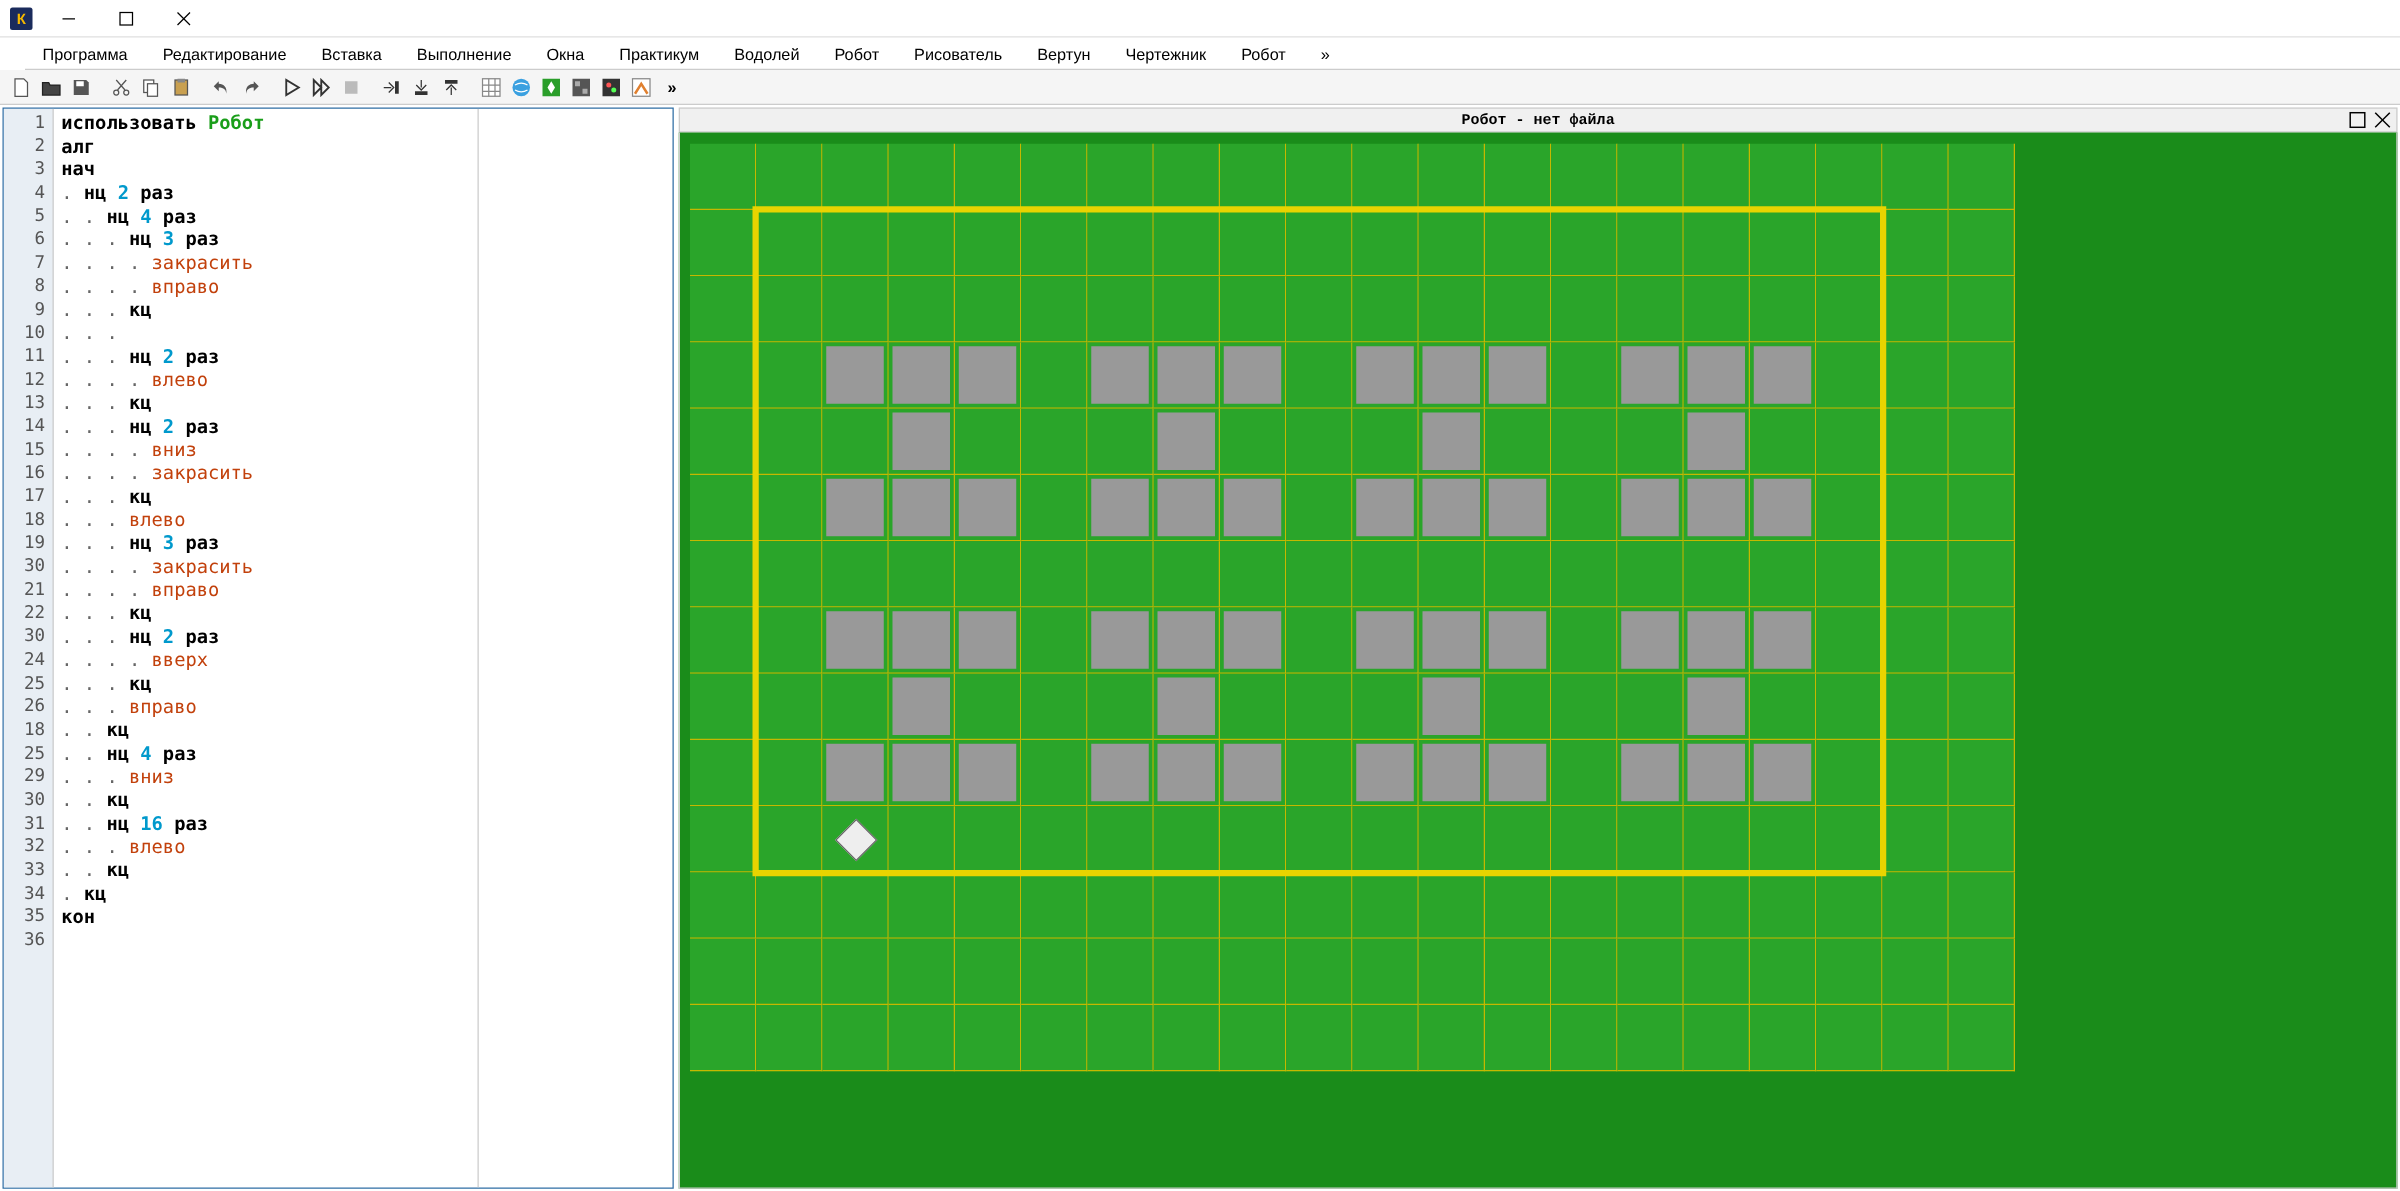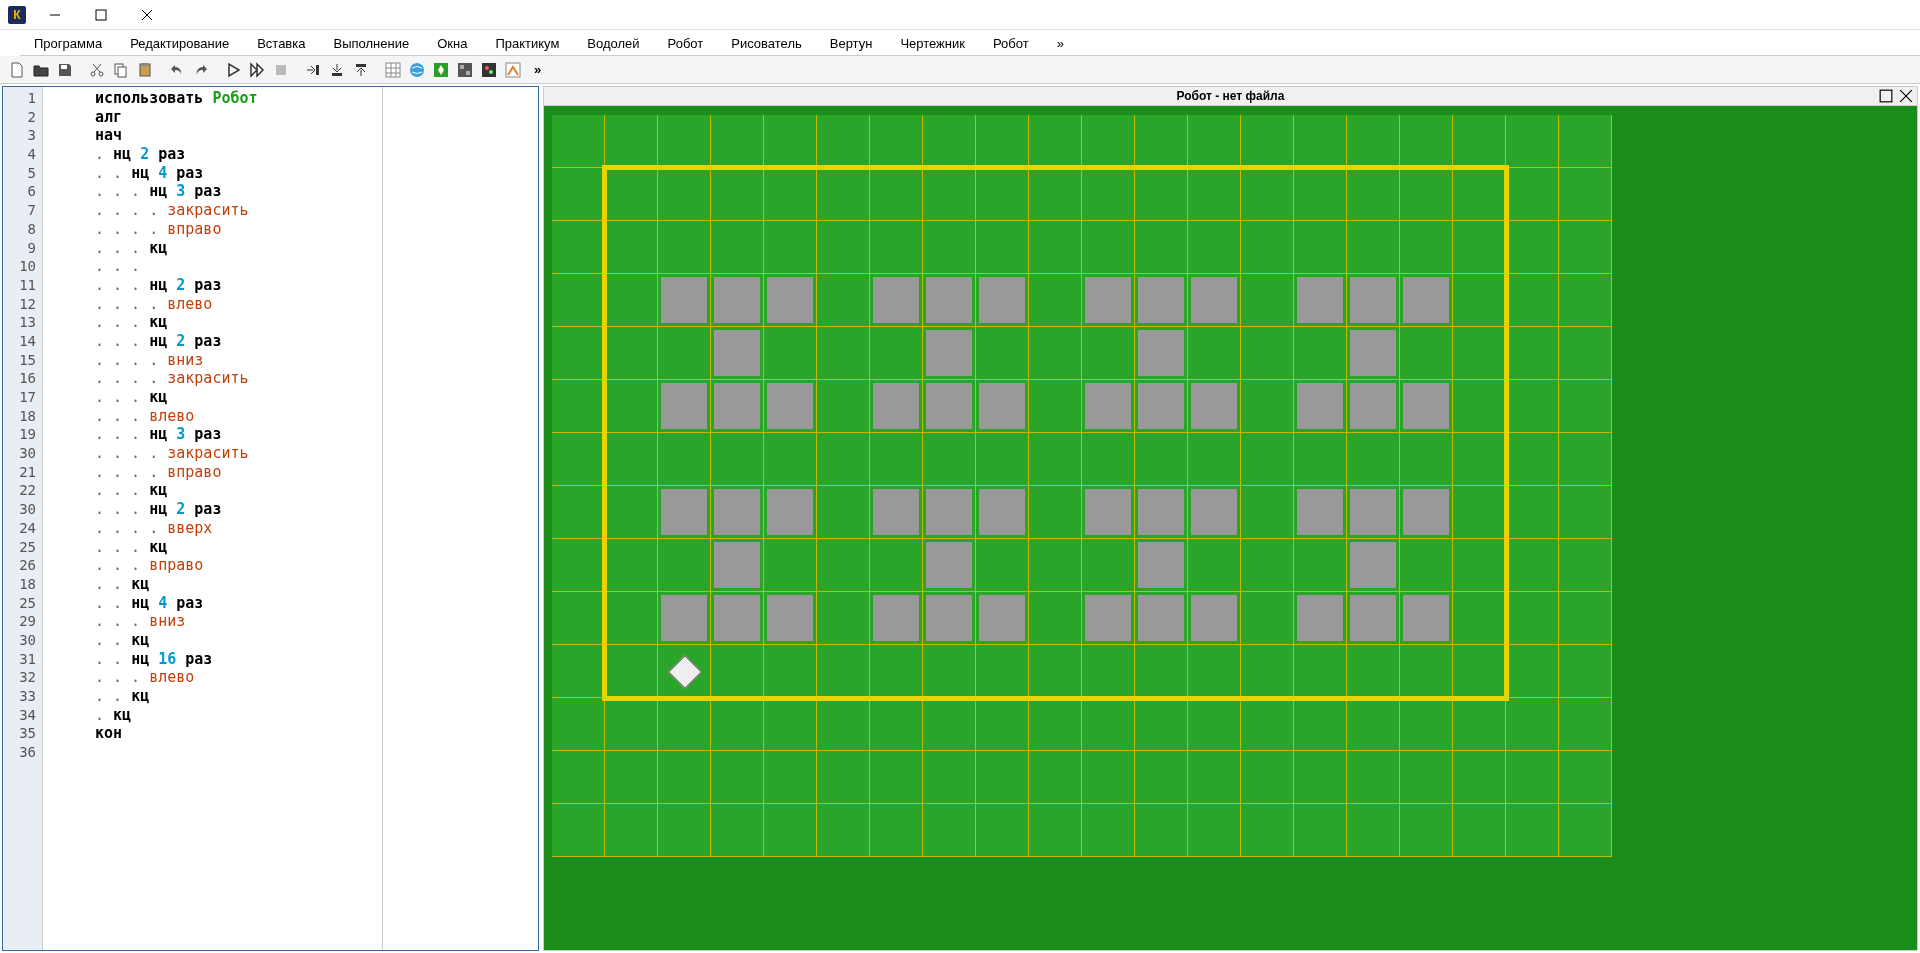--- a/index.html
+++ b/index.html
@@ -19,30 +19,30 @@
 .toolbar .tb-sep { width: 6px; }
 .toolbar .tb-more { margin-left: 4px; font-weight: bold; cursor: pointer; padding: 0 4px; }
 
 .workspace { display: flex; height: calc(100vh - 84px); }
 
 .editor-pane { width: 537px; display: flex; flex-direction: column; border: 1px solid #2e6da4; margin: 2px 0 2px 2px; }
 .editor-inner { flex: 1; display: flex; overflow: hidden; }
 .gutter { width: 40px; background: #e8eef4; border-right: 1px solid #ccc; text-align: right; padding: 2px 6px 2px 2px; }
 .gutter .ln { height: 18.7px; line-height: 18.7px; font-family: Consolas, monospace; font-size: 14px; color: #555; }
 .code { flex: 1; padding: 2px 6px; font-family: Consolas, monospace; font-size: 15px; line-height: 18.7px; border-right: 1px solid #ccc; }
-.code .line { height: 18.7px; white-space: pre; margin-left: 46px; }
+.code .line { height: 18.7px; white-space: pre; }
 .side-col { width: 155px; }
 .kw { color: #000; font-weight: bold; }
 .cmd { color: #c2410c; font-weight: normal; }
 .num { color: #0099cc; font-weight: bold; }
 .grn { color: #1a9e1a; font-weight: bold; }
 .dot { color: #666; }
 
 .robot-pane { flex: 1; display: flex; flex-direction: column; margin: 2px 2px 2px 4px; }
-.robot-header { height: 20px; background: #f0f0f0; border: 1px solid #ccc; display: flex; align-items: center; justify-content: center; position: relative; font-size: 12px; font-weight: bold; }
+.robot-header { height: 20px; background: #f0f0f0; border: 1px solid #ccc; display: flex; align-items: center; justify-content: center; position: relative; font-size: 12px; font-weight: bold; font-family: Liberation Mono, monospace; }
 .robot-header .r-controls { position: absolute; right: 4px; display: flex; gap: 6px; }
 .robot-header .r-btn { width: 14px; height: 14px; display: flex; align-items: center; justify-content: center; cursor: pointer; font-size: 11px; }
 
 .robot-canvas { flex: 1; background: #1a8c1a; position: relative; overflow: hidden; border: 1px solid #ccc; border-top: none; }
 .grid-container { position: absolute; left: 0; top: 0; }
 .grid-row { display: flex; }
 .grid-cell { width: 53px; height: 53px; border-right: 1px solid #c5b800; border-bottom: 1px solid #c5b800; background: #2aa52a; position: relative; }
 .grid-cell.painted::after { content: ''; position: absolute; inset: 3px; background: #999; }
 .field-border { position: absolute; border: 5px solid #e8d400; pointer-events: none; }
 .robot { position: absolute; width: 24px; height: 24px; background: #eee; border: 1px solid #666; transform: rotate(45deg); }

